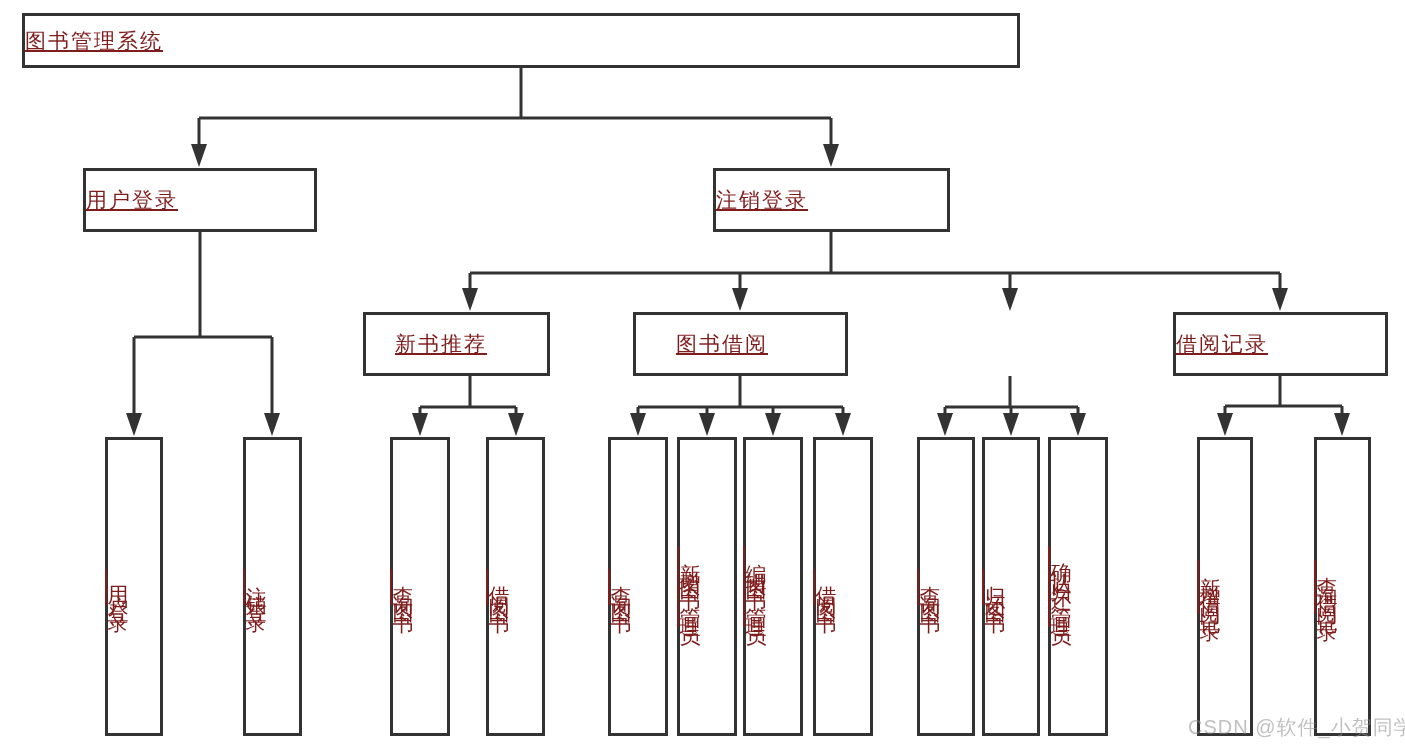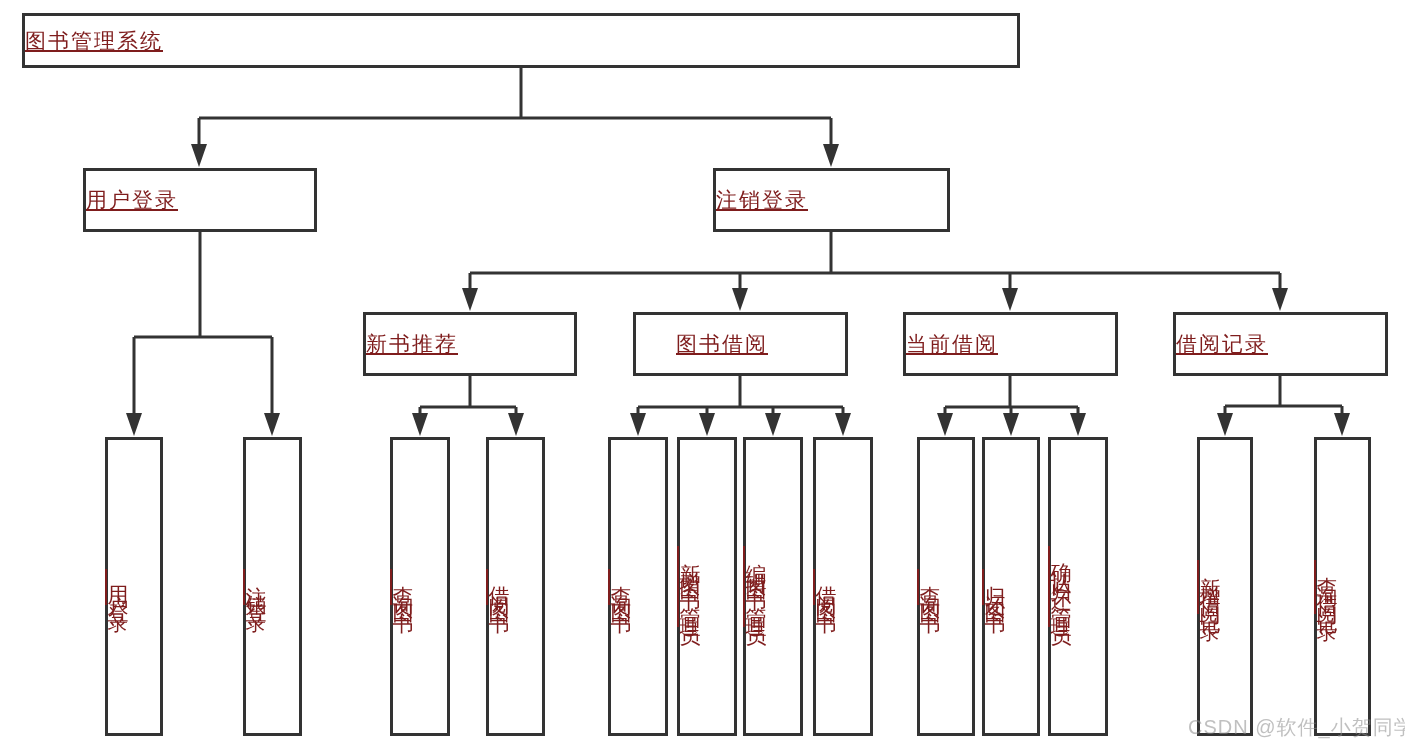--- a/index.html
+++ b/index.html
@@ -112,28 +112,25 @@
     <span class="label-h">图书管理系统</span>
   </div>
 
   <div class="node" style="left:83px; top:168px; width:234px; height:64px;">
     <span class="label-h">用户登录</span>
   </div>
   <div class="node" style="left:713px; top:168px; width:237px; height:64px;">
     <span class="label-h">注销登录</span>
   </div>
 
-  <div class="node" style="left:363px; top:312px; width:214px; height:64px;">
+  <div class="node" style="left:363px; top:312px; width:187px; height:64px;padding-left:29px;">
     <span class="label-h">新书推荐</span>
   </div>
   <div class="node" style="left:633px; top:312px; width:215px; height:64px;padding-left:40px;">
     <span class="label-h">图书借阅</span>
-  </div>
-  <div class="node" style="left:903px; top:312px; width:215px; height:64px;">
-    <span class="label-h">当前借阅</span>
   </div>
   <div class="node" style="left:1173px; top:312px; width:215px; height:64px;">
     <span class="label-h">借阅记录</span>
   </div>
 
   <div class="node" style="left:105px; top:437px; width:58px; height:299px;">
     <span class="label-v">用户登录</span>
   </div>
   <div class="node" style="left:243px; top:437px; width:59px; height:299px;">
     <span class="label-v">注销登录</span>

